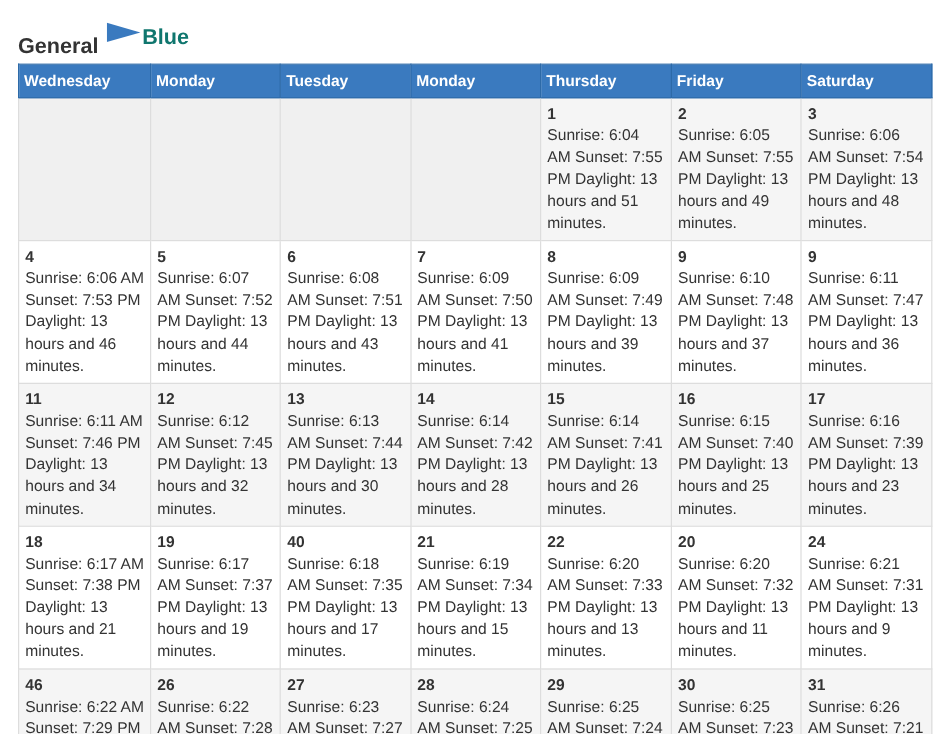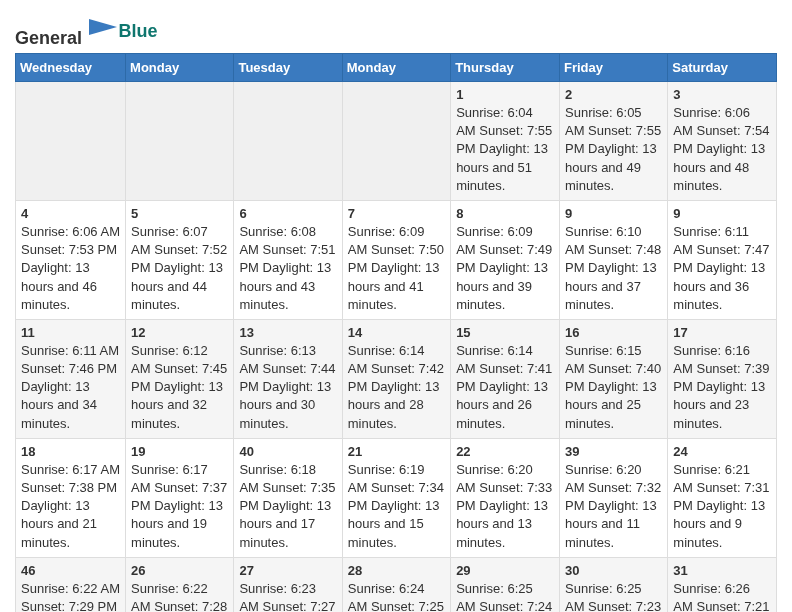--- a/index.html
+++ b/index.html
@@ -286,21 +286,21 @@
 and 15 minutes.</div>
         </td>
         <td>
           <span class="day-number">22</span>
           <div class="day-info">Sunrise: 6:20 AM
 Sunset: 7:33 PM
 Daylight: 13 hours
 and 13 minutes.</div>
         </td>
         <td>
-          <span class="day-number">39</span>
+          <span class="day-number">20</span>
           <div class="day-info">Sunrise: 6:20 AM
 Sunset: 7:32 PM
 Daylight: 13 hours
 and 11 minutes.</div>
         </td>
         <td>
           <span class="day-number">24</span>
           <div class="day-info">Sunrise: 6:21 AM
 Sunset: 7:31 PM
 Daylight: 13 hours

